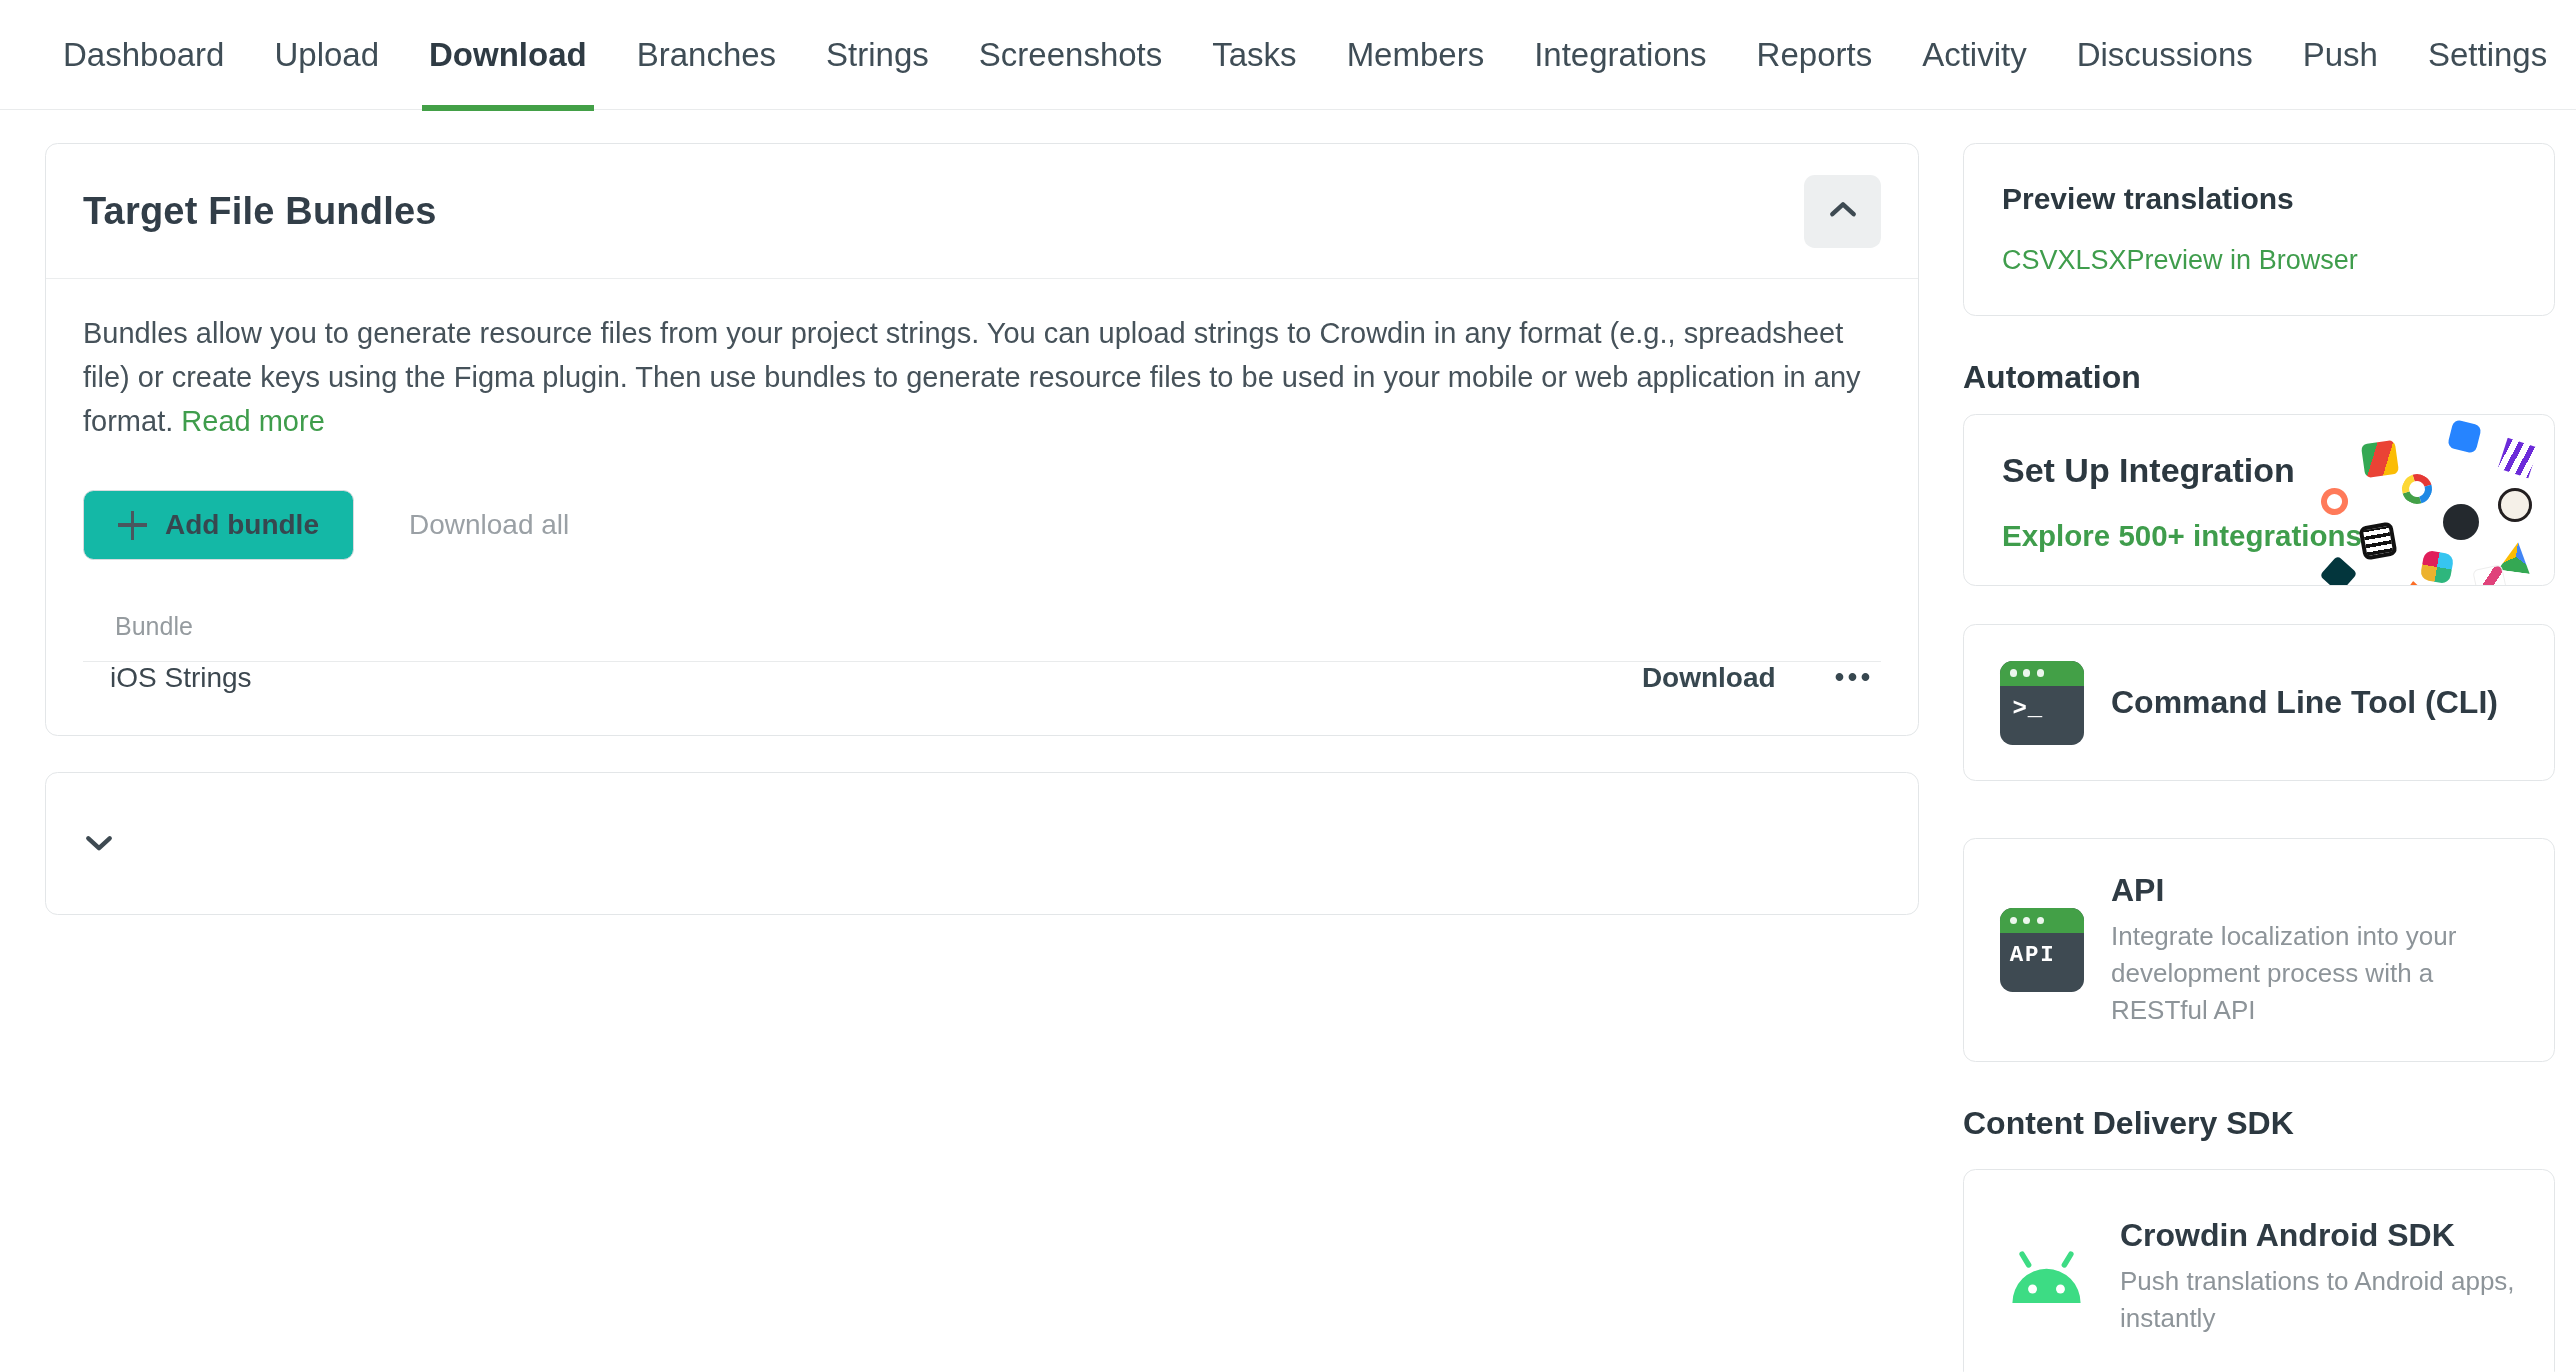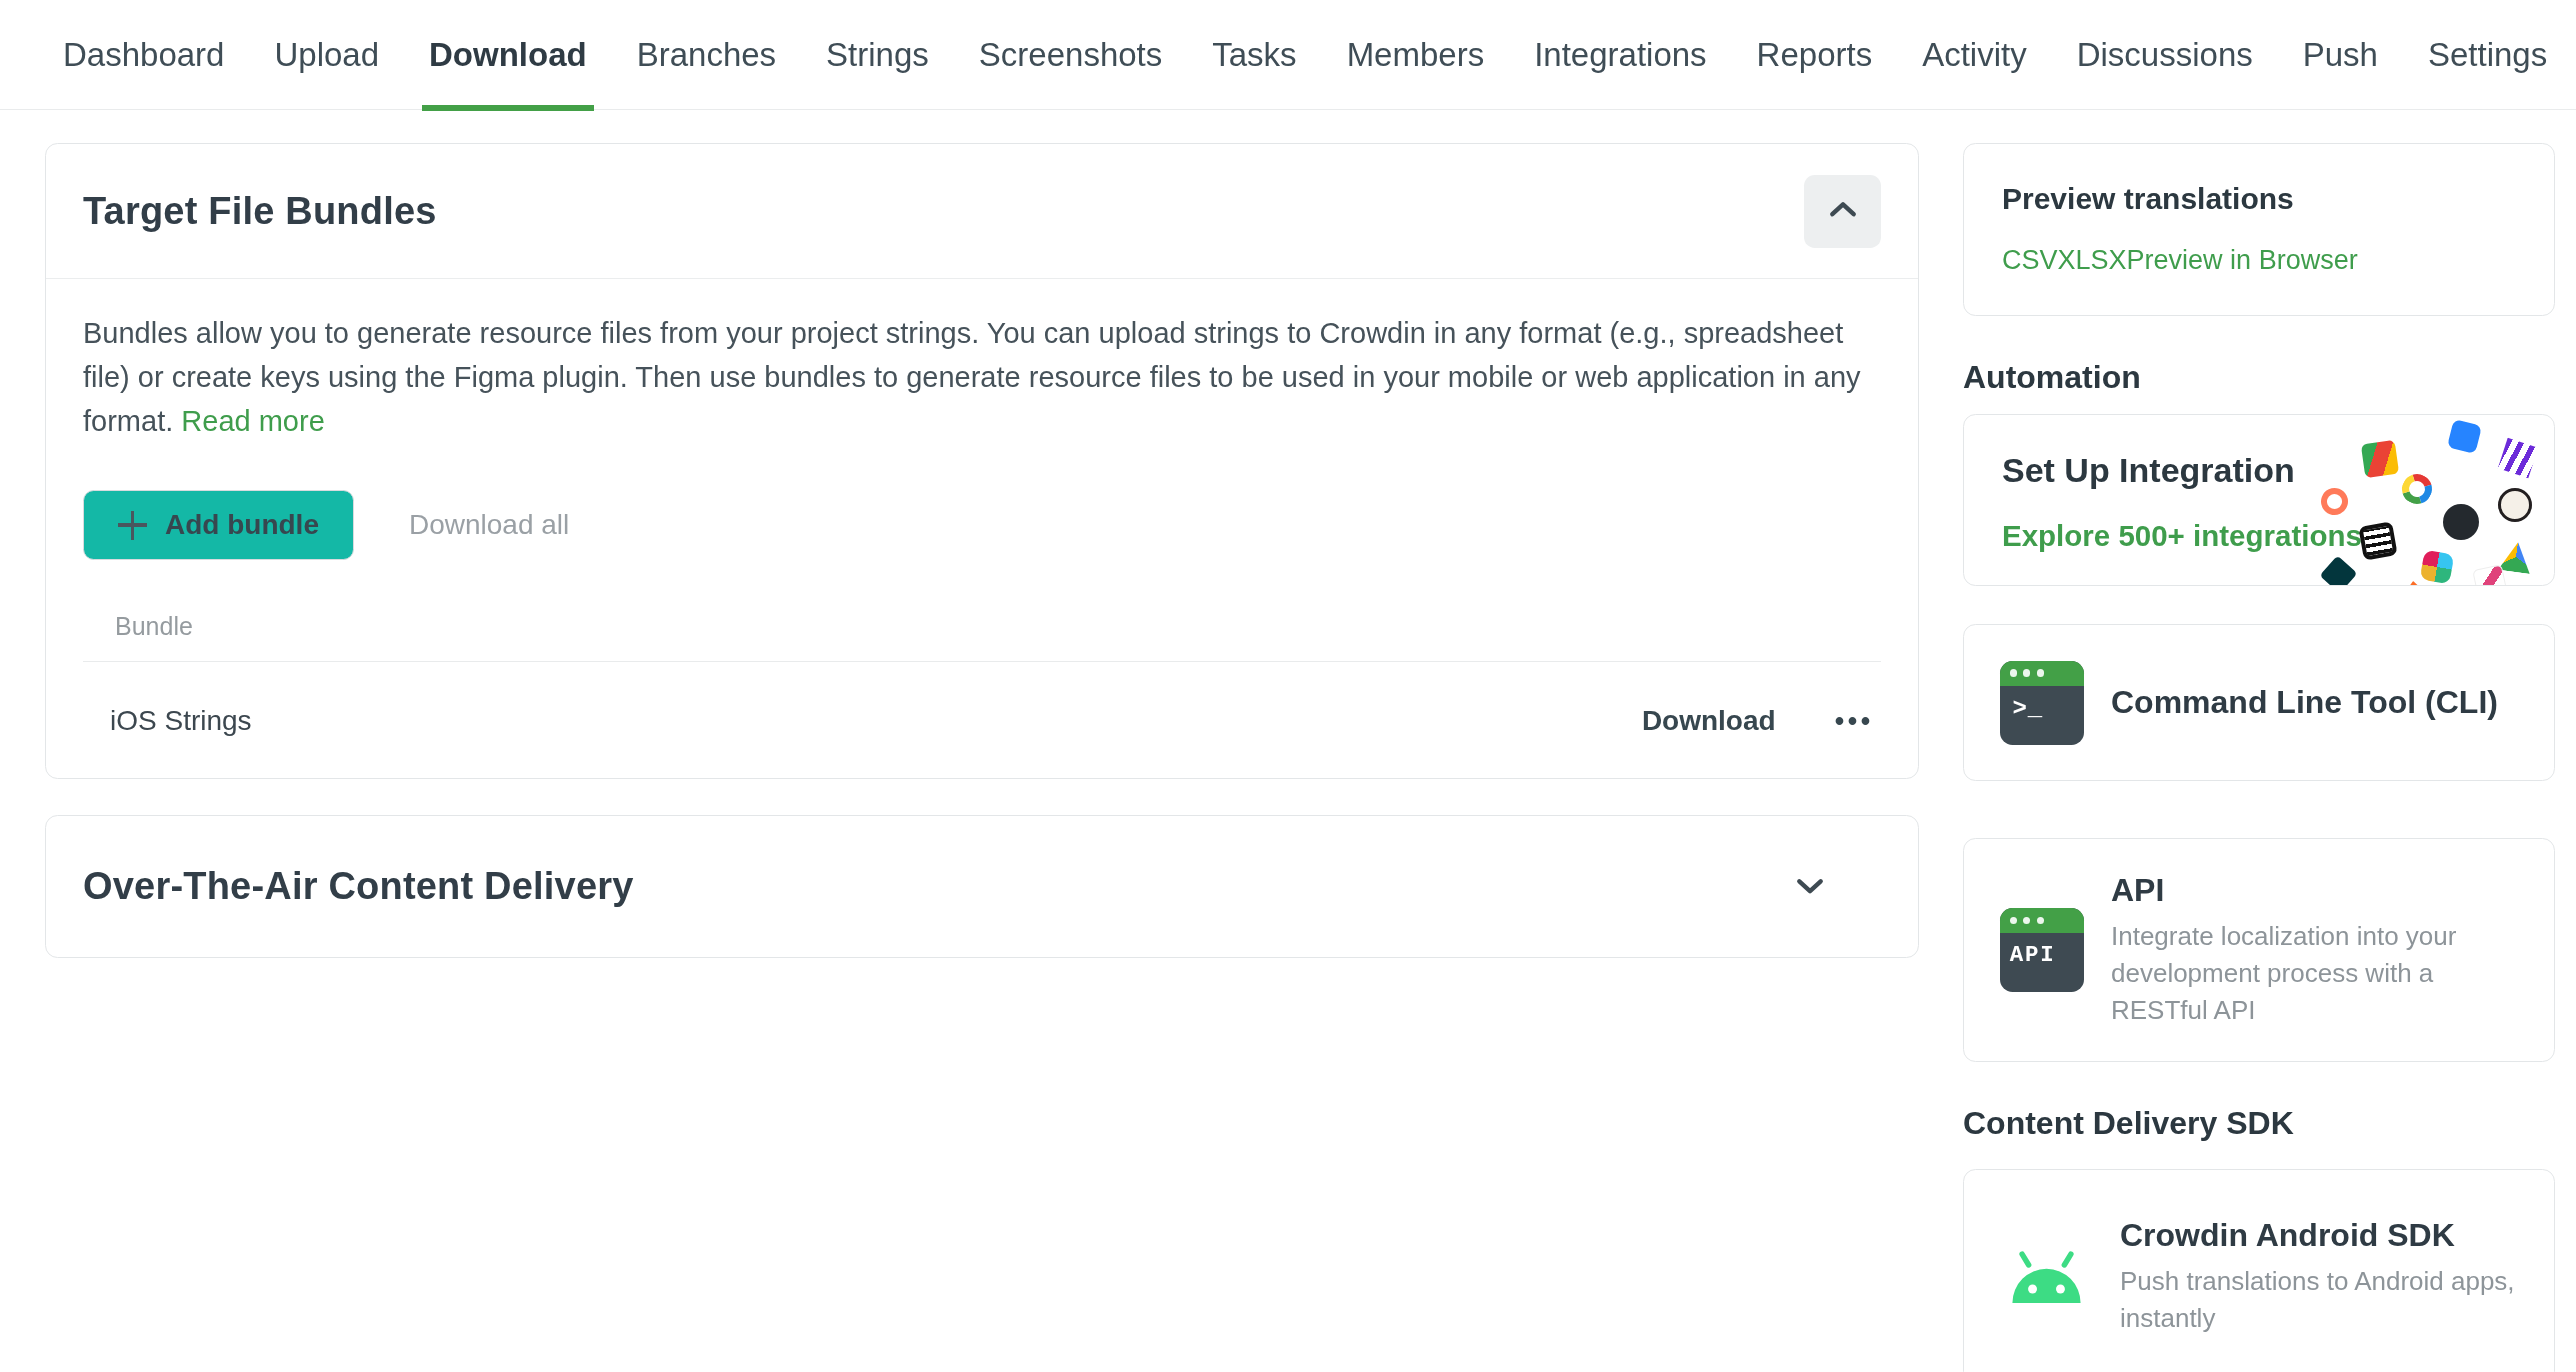--- a/index.html
+++ b/index.html
@@ -39,21 +39,21 @@
                 font-family:"Liberation Sans","DejaVu Sans",sans-serif; }
   .plus { position:relative; width:29px; height:29px; }
   .plus::before { content:""; position:absolute; left:0; right:0; top:50%; height:3.6px;
                   margin-top:-1.8px; background:#4a565e; }
   .plus::after  { content:""; position:absolute; top:0; bottom:0; left:50%; width:3.6px;
                   margin-left:-1.8px; background:#4a565e; }
   .download-all { margin-left:55px; font-size:28px; color:#9aa0a5; cursor:pointer; }
 
   .tbl-header { margin-top:52px; padding-left:32px; font-size:25px; color:#959b9f; }
   .tbl-divider { margin-top:19.7px; height:1.8px; background:#e9ebec; }
-  .trow { display:flex; align-items:flex-end; margin-top:43px; padding:0 7.2px 0 27px; }
+  .trow { display:flex; align-items:flex-start; padding:0 7.2px 0 27px; }
   .trow .bundle-name { flex:1; font-size:28px; color:#3c474f; }
   .trow .row-action { font-size:28px; font-weight:700; color:#37474f; cursor:pointer; }
   .trow .row-menu { margin-left:59px; font-size:27px; font-weight:700; letter-spacing:3.6px;
                     color:#37474f; cursor:pointer; background:none; border:none;
                     font-family:inherit; }
 
   
   .ota { margin-top:36px; height:143px; display:flex; align-items:center; padding:0 37px; }
   .ota .panel-title { font-size:38px; }
   .ota .chev-wrap { margin-right:55px; display:flex; align-items:center; cursor:pointer; }
@@ -167,21 +167,20 @@
         <div class="tbl-divider"></div>
         <div class="trow">
           <span class="bundle-name">iOS Strings</span>
           <a class="row-action">Download</a>
           <button class="row-menu">•••</button>
         </div>
       </div>
     </section>
 
     <section class="card ota">
-      <h2 class="panel-title">Over-The-Air Content Delivery</h2>
       <span class="chev-wrap">
         <span>
           <svg width="32" height="21.5" viewBox="0 0 36 24">
             <polyline points="6,7 18,18 30,7" fill="none" stroke="#3e4a52" stroke-width="5" stroke-linecap="round" stroke-linejoin="round"></polyline>
           </svg>
         </span>
       </span>
     </section>
   </main>
 

